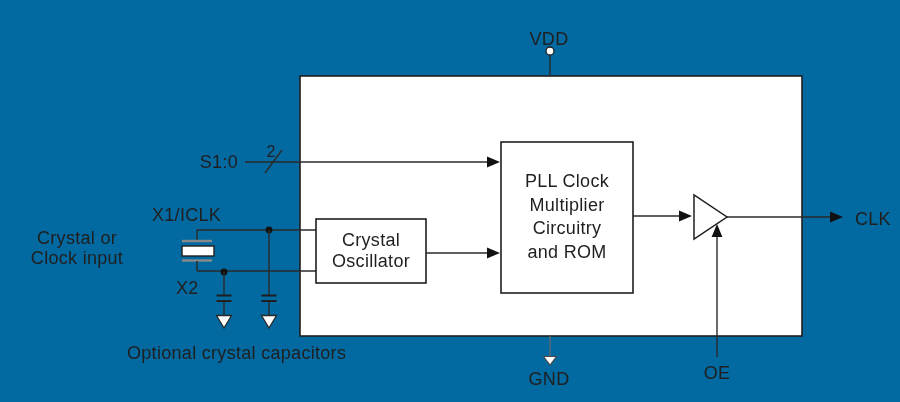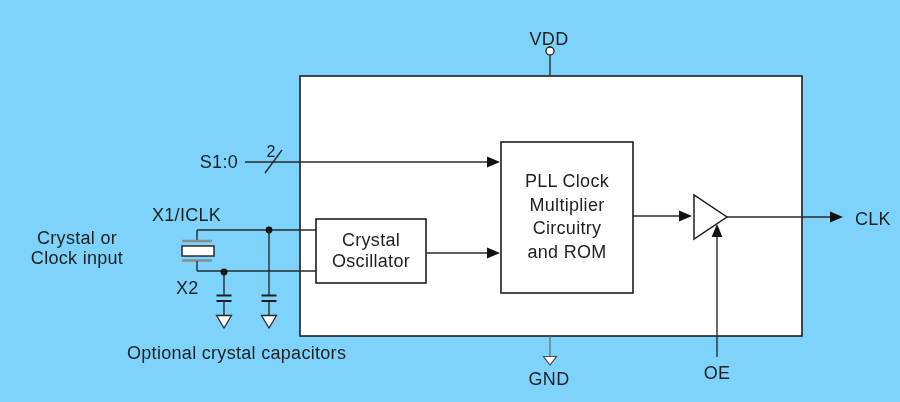--- a/index.html
+++ b/index.html
@@ -4,21 +4,21 @@
 <style>
   html, body {
     margin: 0;
     padding: 0;
     background: #ffffff;
   }
   .stage {
     position: relative;
     width: 900px;
     height: 402px;
-    background: #7dd3fc;
+    background: #0369a1;
     font-family: "Liberation Sans", sans-serif;
   }
   svg {
     display: block;
   }
   svg text {
     font-family: "Liberation Sans", sans-serif;
     fill: #1f1f1f;
     letter-spacing: 0.3px;
   }

